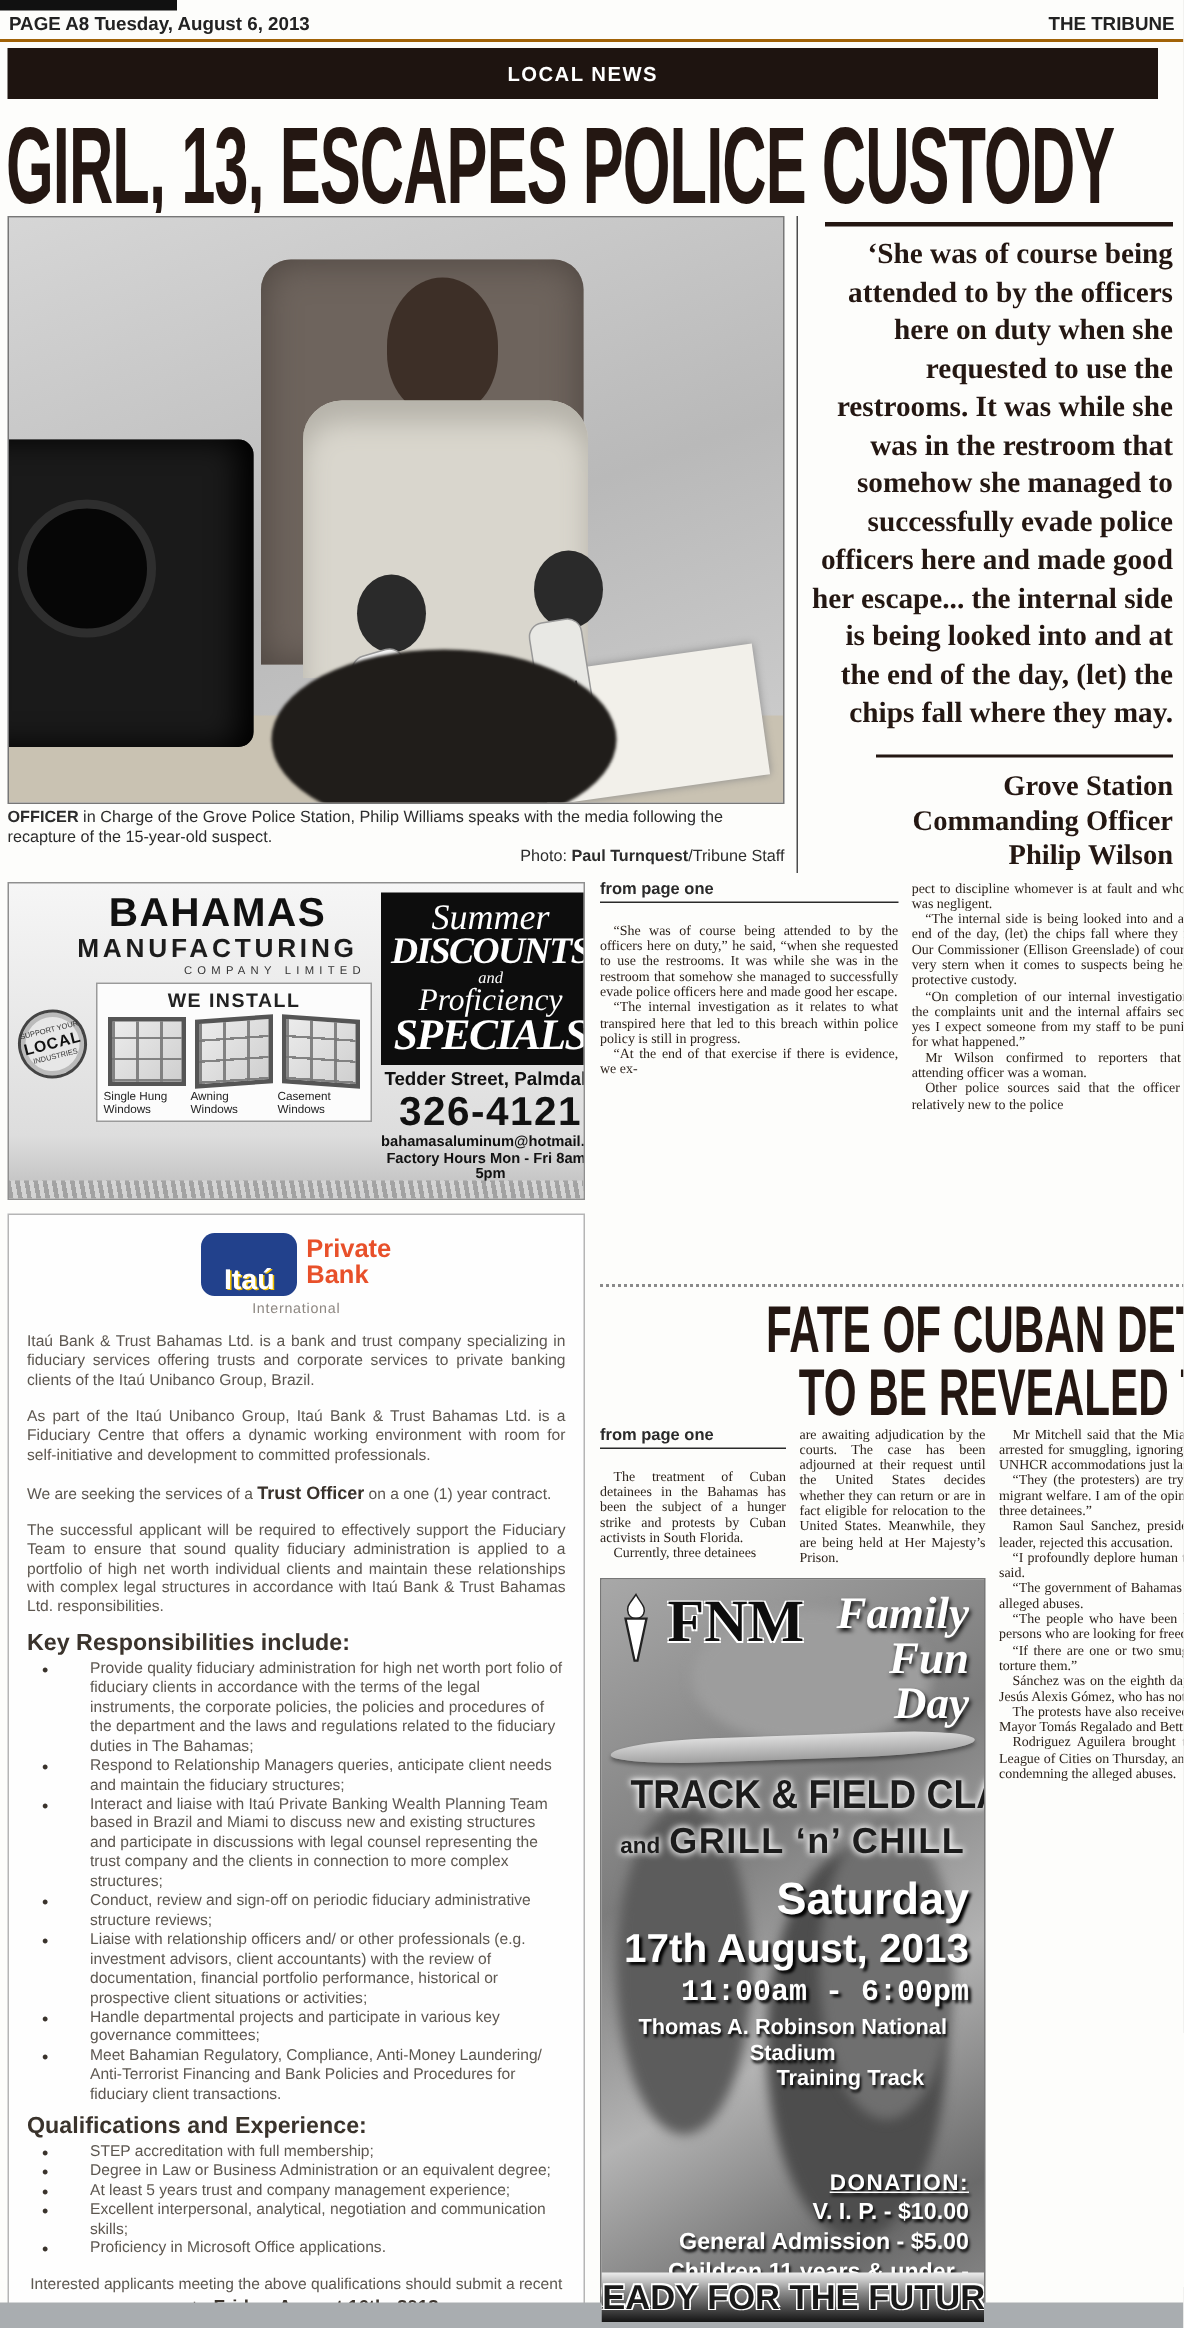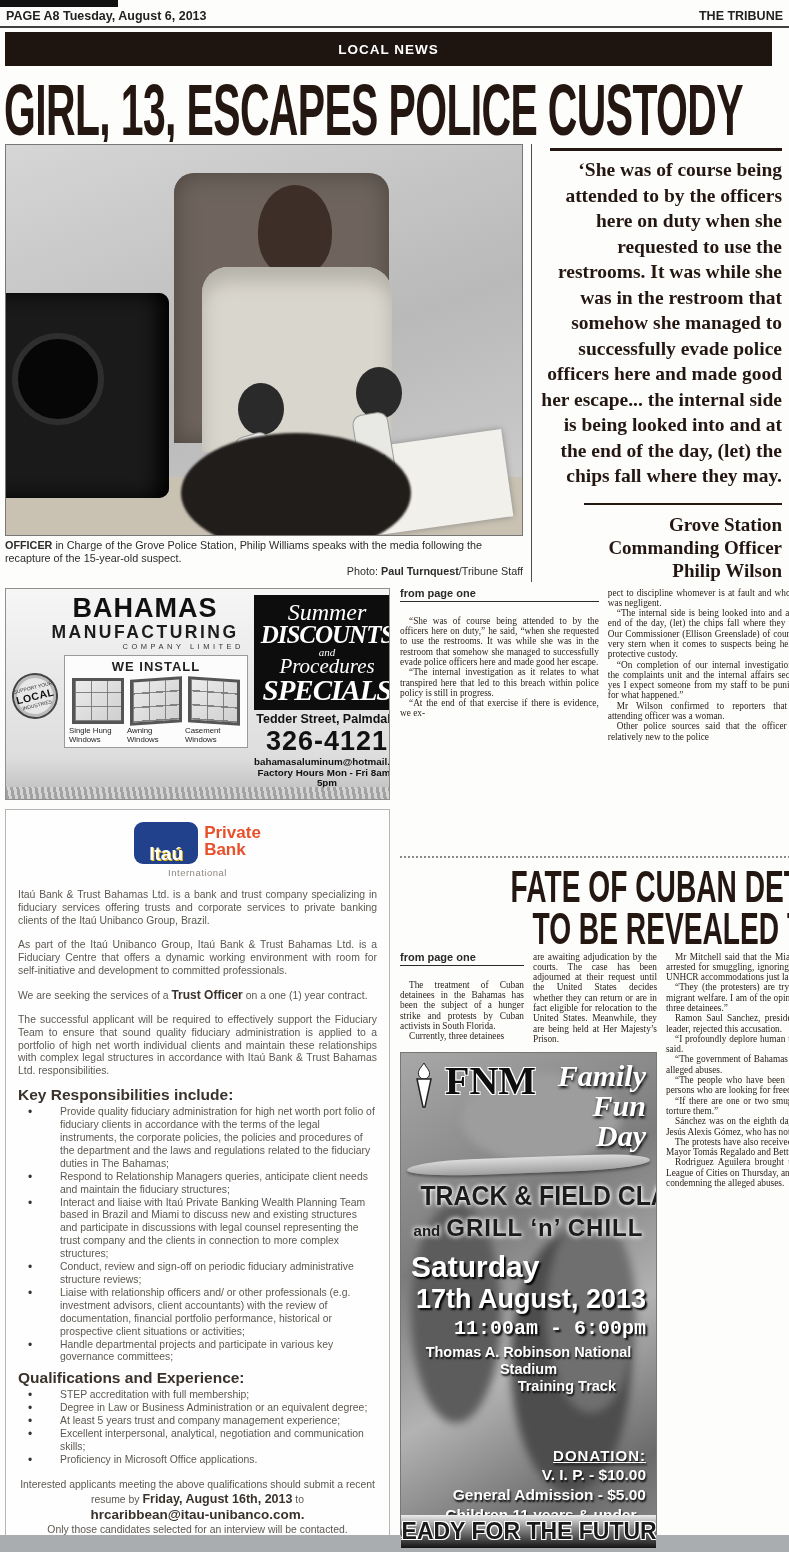--- a/index.html
+++ b/index.html
@@ -6,21 +6,21 @@
   html,body { background:#e9e9e7; }
   .page {
     position:relative; width:789px; height:1552px; margin:0 auto;
     background:#fdfdfb; overflow:hidden; color:#241712;
     font-family:"Liberation Serif", serif;
   }
   
   .regmark { position:absolute; top:0; left:0; width:118px; height:7px; background:#111; }
   .masthead {
     display:flex; justify-content:space-between; align-items:flex-start;
-    padding:9px 6px 3px 6px; border-bottom:2px solid #404040;
+    padding:9px 6px 3px 6px; border-bottom:2px solid #a16207;
     font-family:"Liberation Sans", sans-serif; font-size:12.5px; font-weight:bold; color:#222;gap:41px;
   }
   .section-bar {
     margin:4px 17px 0 5px; height:34px; background:#1e1410;
     display:flex; align-items:center; justify-content:center;
   }
   .section-bar span {
     color:#fff; font-family:"Liberation Sans", sans-serif; font-weight:bold;
     font-size:13.5px; letter-spacing:1px;
   }
@@ -154,21 +154,21 @@
     text-shadow:-1px -1px 0 #fff,1px -1px 0 #fff,-1px 1px 0 #fff,1px 1px 0 #fff; line-height:1; }
   .fnm-script { font-family:"Liberation Serif", serif; font-style:italic; font-weight:bold; color:#fff;
     text-shadow:1px 2px 3px #000; font-size:30px; line-height:30px; text-align:right; flex:1; }
   .fnm-swoosh { position:relative; z-index:2; height:16px; margin:6px -4px 4px -4px; background:linear-gradient(#dcdcdc,#9f9f9f);
     border-radius:50% 40% 60% 50% / 100% 80% 100% 80%; transform:rotate(-2deg); box-shadow:0 2px 3px rgba(0,0,0,.4); }
   .fnm-t1 { font-size:27px; font-weight:bold; color:#1c1c1c; text-align:center; letter-spacing:0px;
     text-shadow:0 0 4px #fff,0 0 6px #fff; margin-top:8px; white-space:nowrap; transform:scale(.92,1); }
   .fnm-t2 { text-align:center; color:#1c1c1c; text-shadow:0 0 4px #fff,0 0 6px #fff; margin-top:2px; }
   .fnm-t2 .and { font-size:15px; font-weight:bold; margin-right:6px; }
   .fnm-t2 .grill { font-size:24px; font-weight:bold; letter-spacing:1px; }
-  .fnm-sat { text-align:left; font-weight:bold; font-size:30px; text-shadow:2px 2px 2px #000; margin-top:8px; }
+  .fnm-sat { text-align:right; font-weight:bold; font-size:30px; text-shadow:2px 2px 2px #000; margin-top:8px; }
   .fnm-date { text-align:right; font-weight:bold; font-size:27px; text-shadow:2px 2px 2px #000; }
   .fnm-time { text-align:right; font-weight:bold; font-size:20px; text-shadow:2px 2px 2px #000; margin-top:2px;font-family:Liberation Mono, monospace; }
   .fnm-venue { text-align:center; font-weight:bold; font-size:14.5px; text-shadow:1px 2px 2px #000; margin-top:4px; line-height:17px; }
   .fnm-venue .v2 { text-align:right; display:block; padding-right:30px; }
   .fnm-donate { margin-top:52px; text-align:right; font-weight:bold; text-shadow:1px 2px 2px #000; }
   .fnm-donate .dhead { font-size:15px; text-decoration:underline; letter-spacing:1px; }
   .fnm-donate .dline { font-size:15.5px; margin-top:2px; }
   .fnm-info { text-align:right; font-weight:bold; margin-top:6px; text-shadow:1px 2px 2px #000; font-size:11.5px; line-height:16px; }
   .fnm-info .nums { font-size:16px; }
   .fnm-slogan { position:absolute; left:0; bottom:0; width:100%; height:33px; z-index:3;
@@ -263,21 +263,21 @@
                 <div class="winlabel">Casement Windows</div>
               </div>
             </div>
           </div>
         </div>
         <div>
           <div class="promo-box">
             <div class="promo-summer">Summer</div>
             <div class="promo-discounts">DISCOUNTS</div>
             <div class="promo-and">and</div>
-            <div class="promo-contractor">Procedures</div>
+            <div class="promo-contractor">Proficiency</div>
             <div class="promo-specials">SPECIALS</div>
           </div>
           <div class="alum-contact">
             <div class="alum-addr">Tedder Street, Palmdale</div>
             <div class="alum-phone">326-4121</div>
             <div class="alum-email">bahamasaluminum@hotmail.com</div>
             <div class="alum-hours">Factory Hours Mon - Fri 8am - 5pm</div>
           </div>
         </div>
       </div>
@@ -296,20 +296,21 @@
         <p class="para"><span>We are seeking the services of a </span><b style="font-size:12px;color:#3a332c">Trust Officer</b><span> on a one (1) year contract.</span></p>
         <p class="para">The successful applicant will be required to effectively support the Fiduciary Team to ensure that  sound quality fiduciary administration is applied to a portfolio of high net worth individual clients  and maintain these relationships with complex legal structures in accordance with Itaú Bank &amp; Trust Bahamas Ltd.  responsibilities.</p>
         <div class="itau-head">Key Responsibilities include:</div>
         <div class="blist">
             <div>Provide quality fiduciary administration  for  high net worth port folio of fiduciary clients in accordance with the terms of the legal instruments, the corporate policies, the policies and procedures of the department and the laws and regulations related to the fiduciary duties in The Bahamas;</div>
             <div>Respond to Relationship Managers queries, anticipate client needs and maintain the fiduciary structures;</div>
             <div>Interact and liaise with Itaú Private Banking Wealth Planning Team based in Brazil and Miami to discuss new and existing structures and participate in discussions with  legal counsel representing the trust company and the clients in connection to more complex structures;</div>
             <div>Conduct, review and sign-off on periodic fiduciary administrative structure reviews;</div>
             <div>Liaise with relationship officers and/ or other professionals (e.g. investment advisors, client accountants) with the review of documentation, financial portfolio performance, historical or prospective client situations or activities;</div>
             <div>Handle departmental projects and participate in various key governance committees;</div>
+            <div>Meet Bahamian Regulatory, Compliance, Anti-Money Laundering/ Anti-Terrorist Financing and Bank Policies and Procedures for fiduciary client transactions.</div>
           </div>
         <div class="itau-head">Qualifications and Experience:</div>
         <div class="blist">
             <div>STEP accreditation with full membership;</div>
             <div>Degree in Law or Business Administration or an equivalent degree;</div>
             <div>At least 5 years trust and company management experience;</div>
             <div>Excellent interpersonal, analytical, negotiation and communication skills;</div>
             <div>Proficiency in Microsoft Office applications.</div>
           </div>
         <div class="itau-close">

